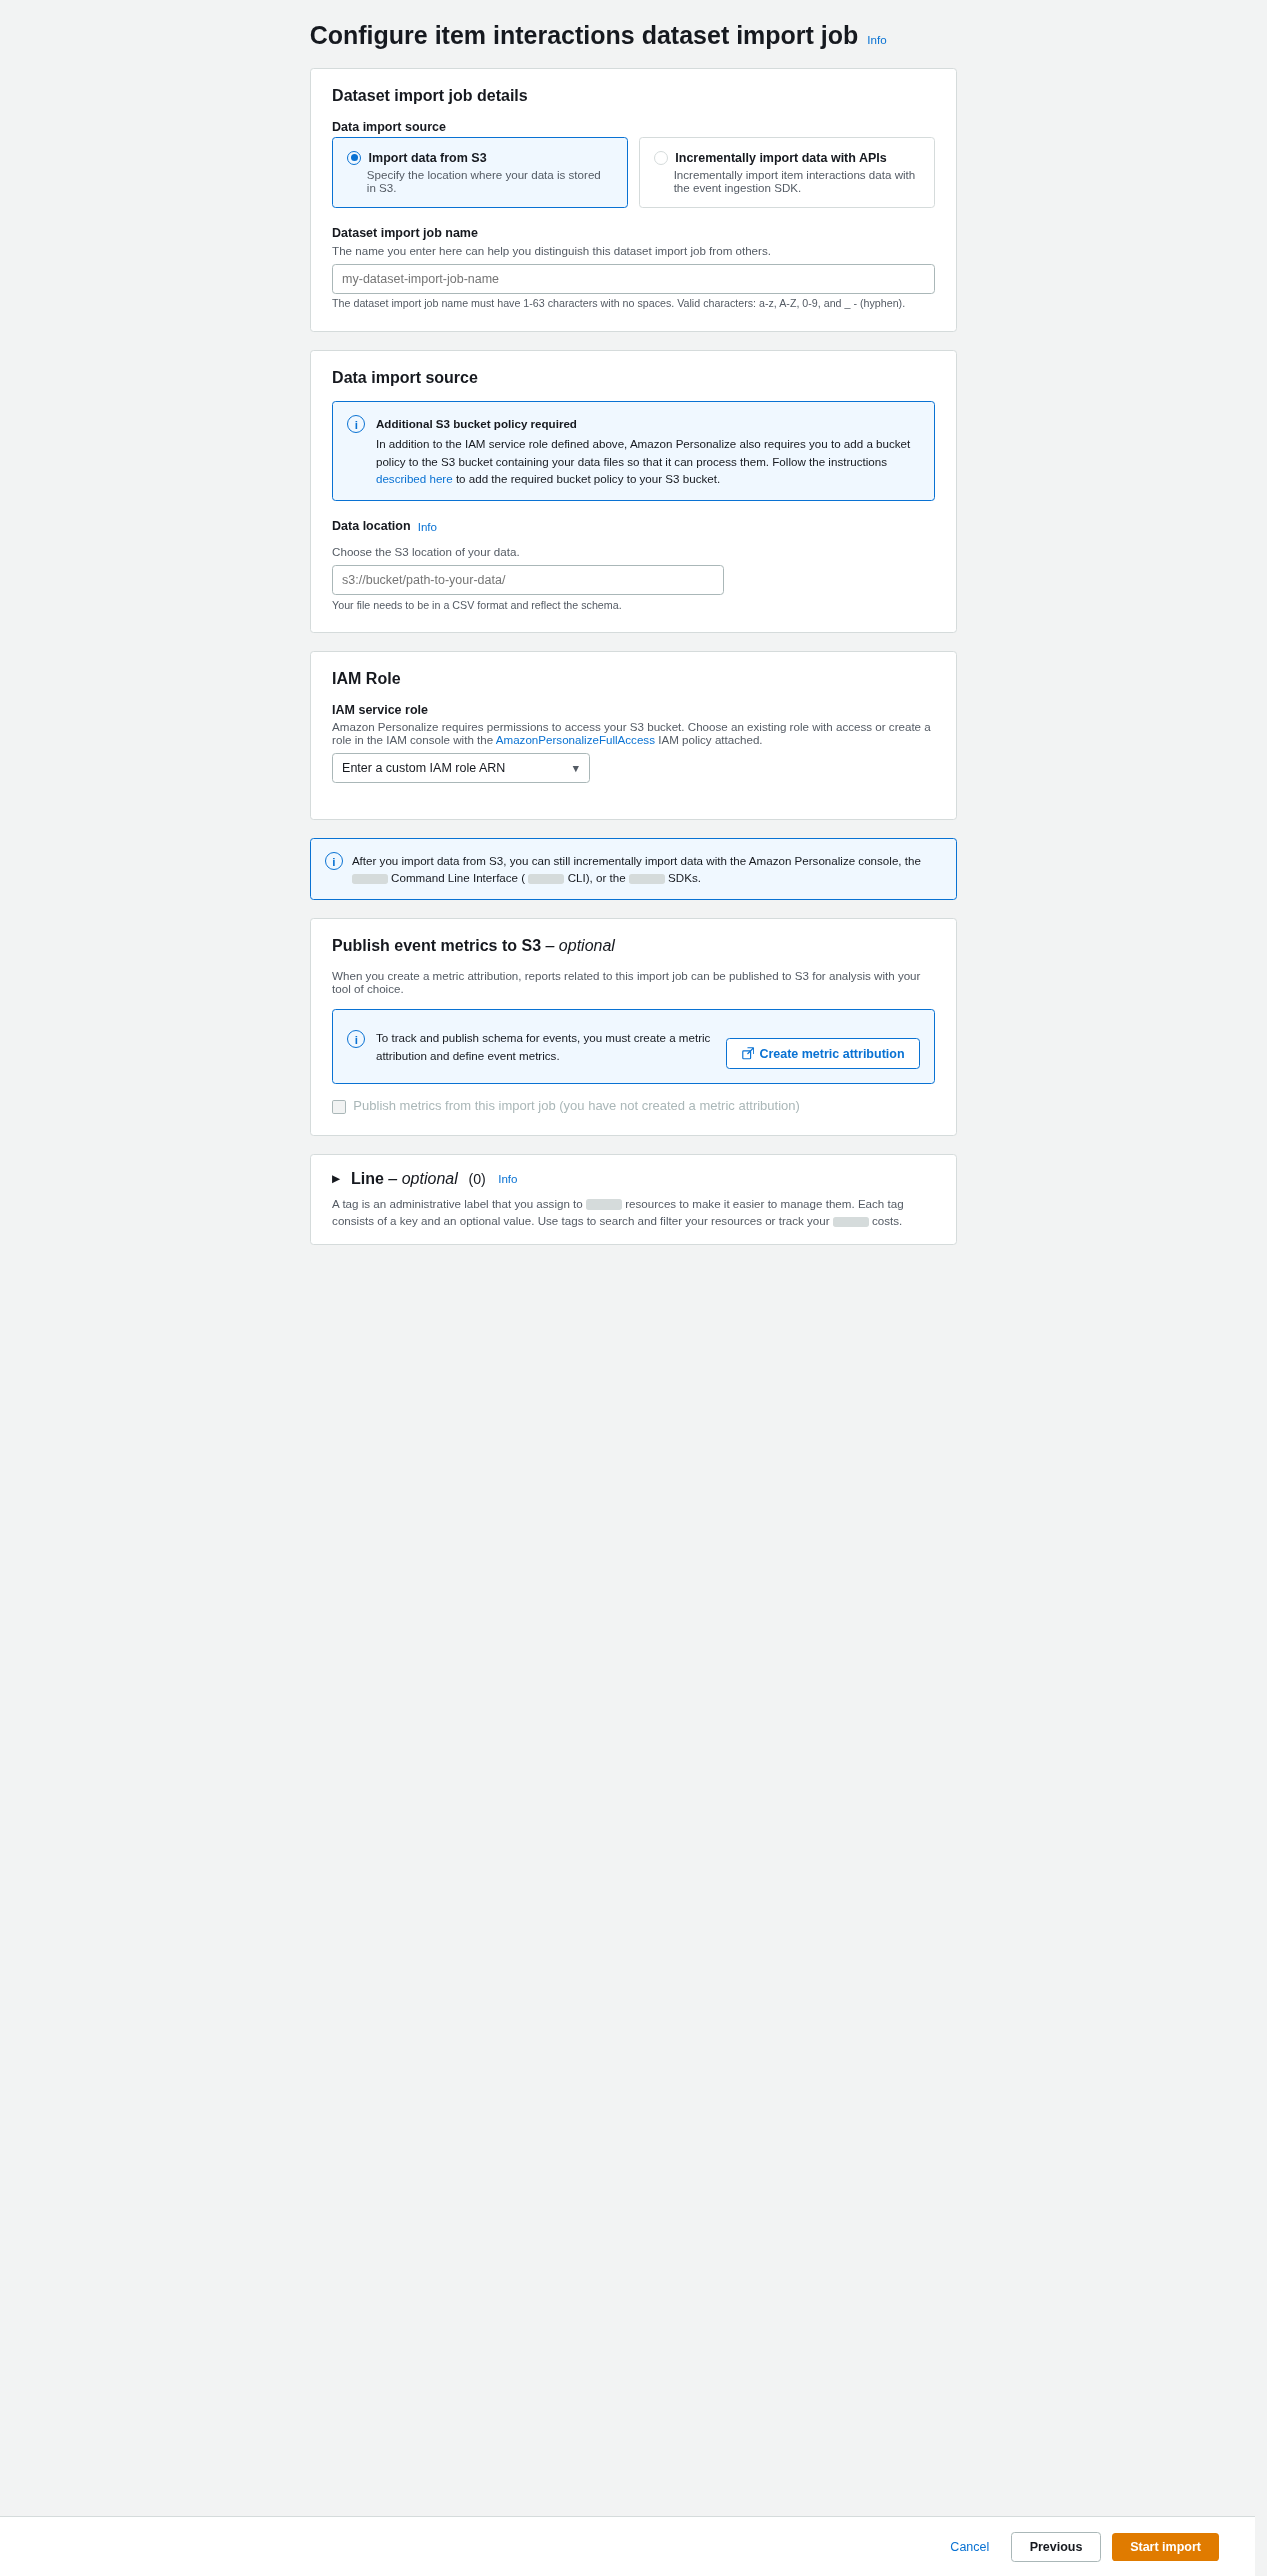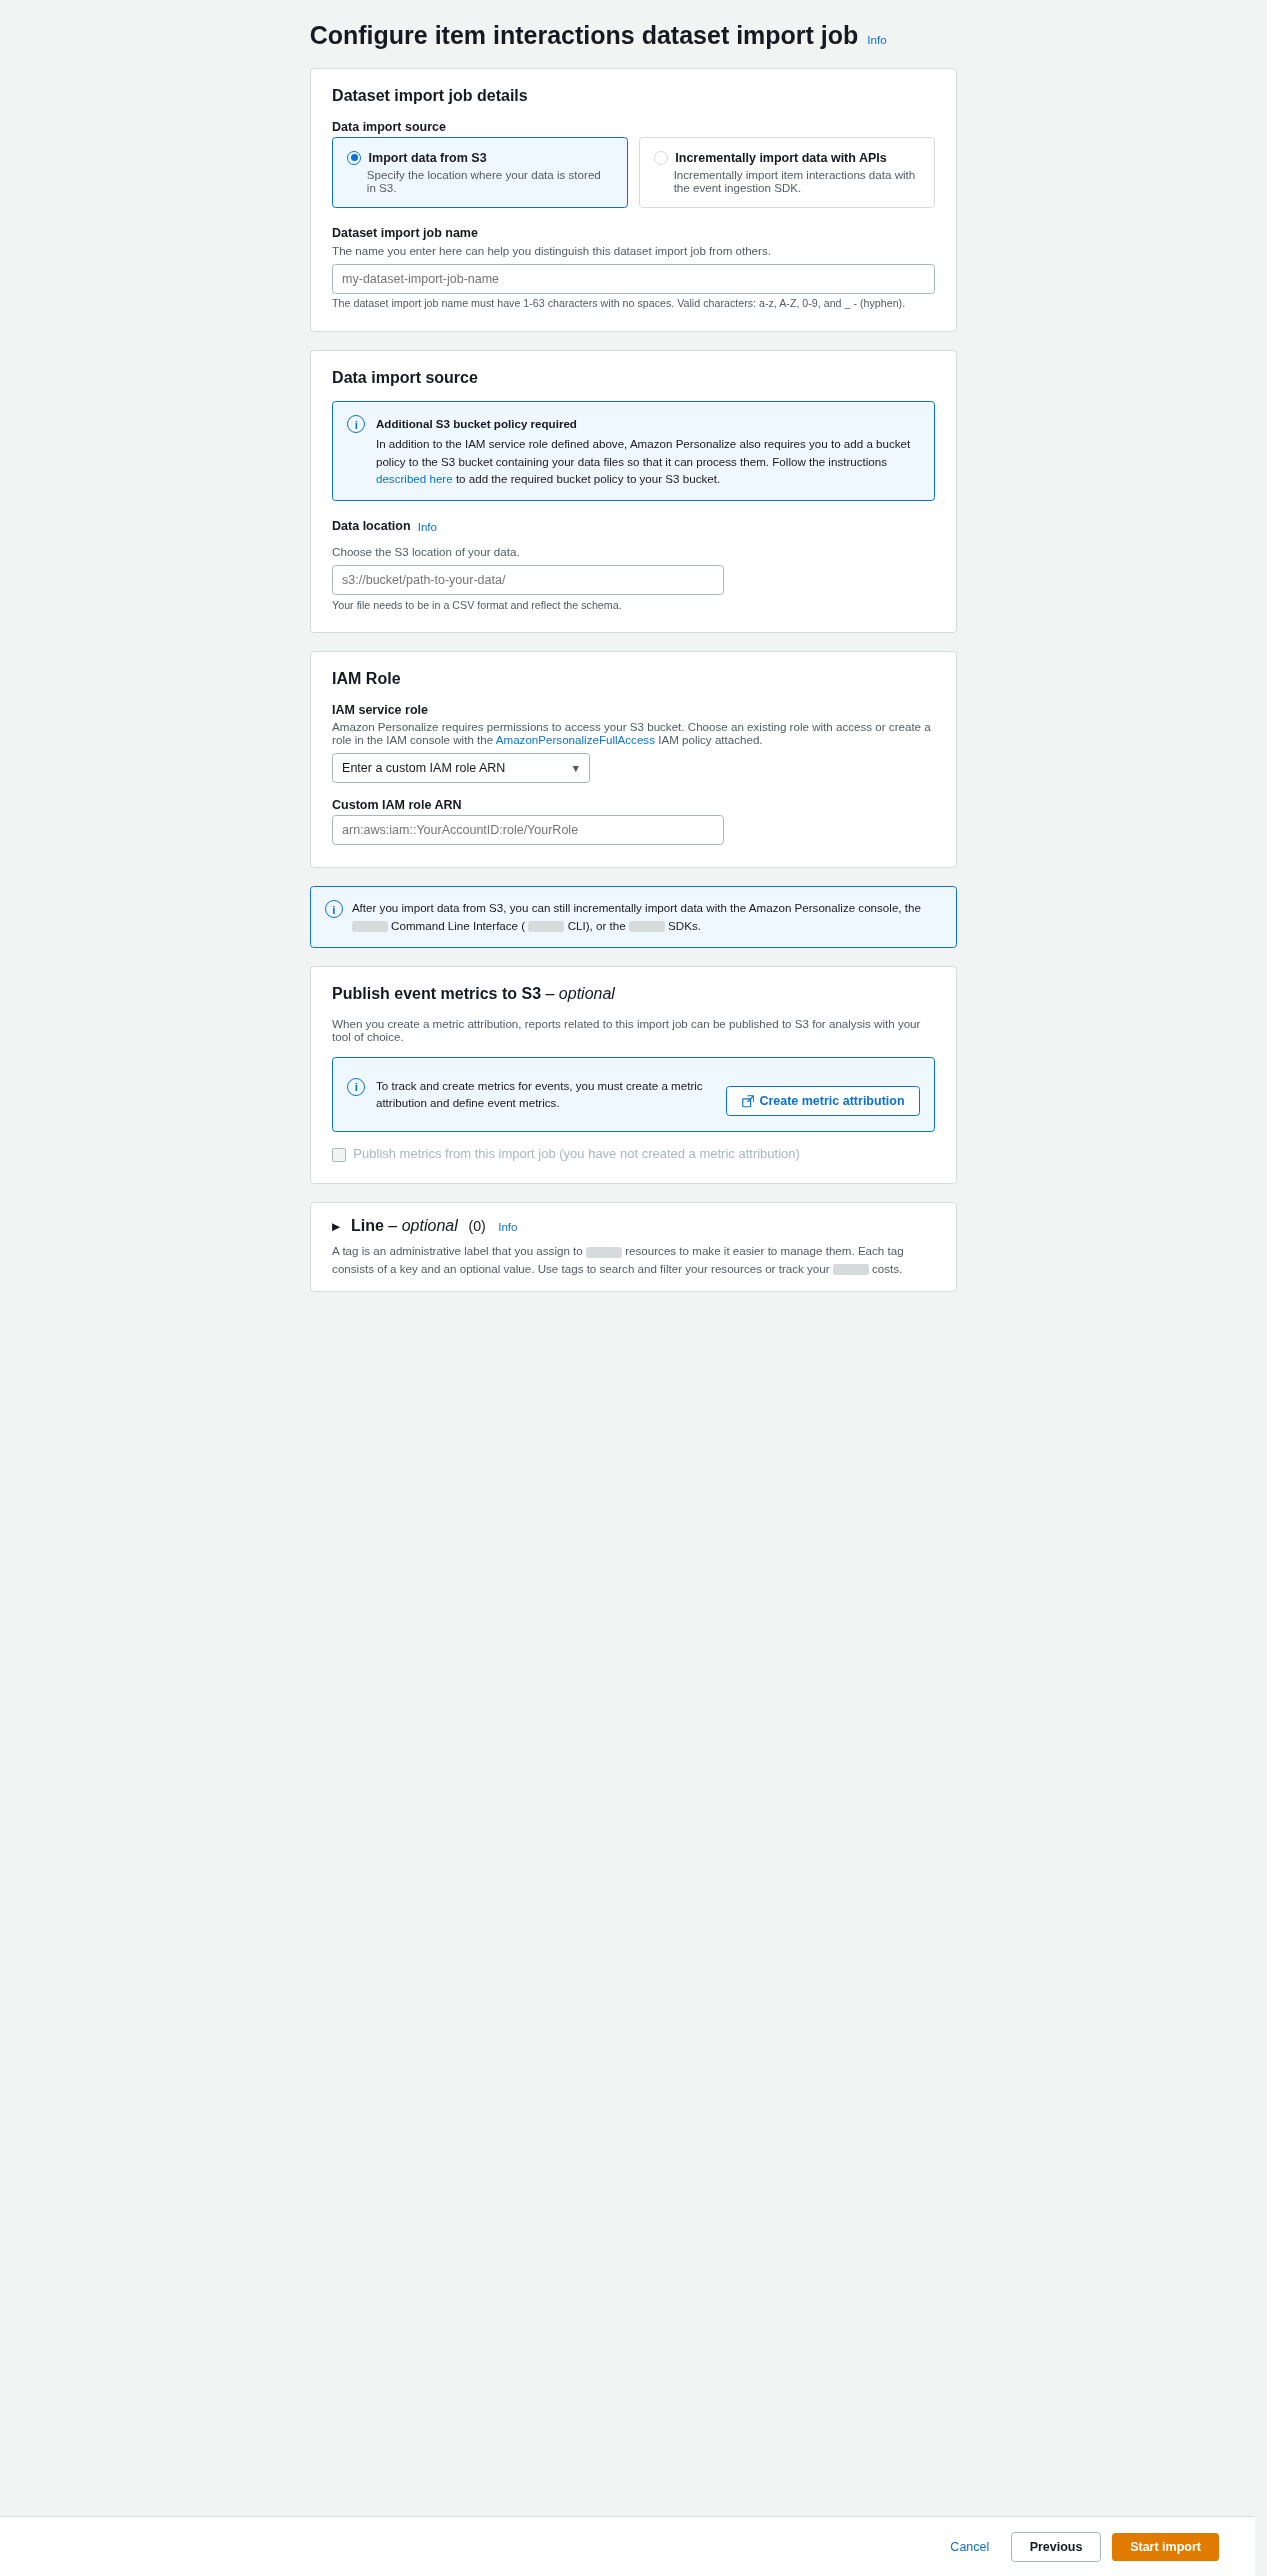--- a/index.html
+++ b/index.html
@@ -436,24 +436,20 @@
       </div>
       <div class="select-wrapper">
         <select class="select-box">
           <option>Enter a custom IAM role ARN</option>
           <option>Create a new role</option>
         </select>
         <span class="select-arrow">▼</span>
       </div>
     </div>
 
-    <div>
-      <div class="field-label">Custom IAM role ARN</div>
-      <input type="text" style="width: 392px;" placeholder="arn:aws:iam::YourAccountID:role/YourRole">
-    </div>
   </div>
 
   <div class="info-note-banner">
     <div class="info-banner-icon">i</div>
     <div>
       <span>After you import data from S3, you can still incrementally import data with the Amazon Personalize console, the</span>
       <span class="redacted"></span>
       <span>Command Line Interface (</span>
       <span class="redacted"></span>
       <span>CLI), or the</span>
@@ -466,21 +462,21 @@
     <div class="section-title">
       <span>Publish event metrics to S3</span>
       <em style="font-size:16px;font-weight:400;font-style:italic;"> <span>– optional</span></em>
     </div>
     <div class="field-desc">When you create a metric attribution, reports related to this import job can be published to S3 for analysis with your tool of choice.</div>
 
     <div style="margin: 14.2px 0;">
       <div class="metric-banner">
         <div class="metric-banner-left">
           <div class="info-banner-icon">i</div>
-          <div class="metric-banner-text">To track and create metrics for events, you must create a metric attribution and define event metrics.</div>
+          <div class="metric-banner-text">To track and publish schema for events, you must create a metric attribution and define event metrics.</div>
         </div>
         <button class="create-metric-btn">
           <svg class="external-icon" viewBox="0 0 16 16" fill="none" xmlns="http://www.w3.org/2000/svg">
             <rect x="1" y="5" width="10" height="10" rx="1" stroke="#0972d3" stroke-width="1.5" fill="none"></rect>
             <path d="M7 1H15M15 1V9M15 1L7 9" stroke="#0972d3" stroke-width="1.5"></path>
           </svg>
           <span>Create metric attribution</span>
         </button>
       </div>
     </div>

